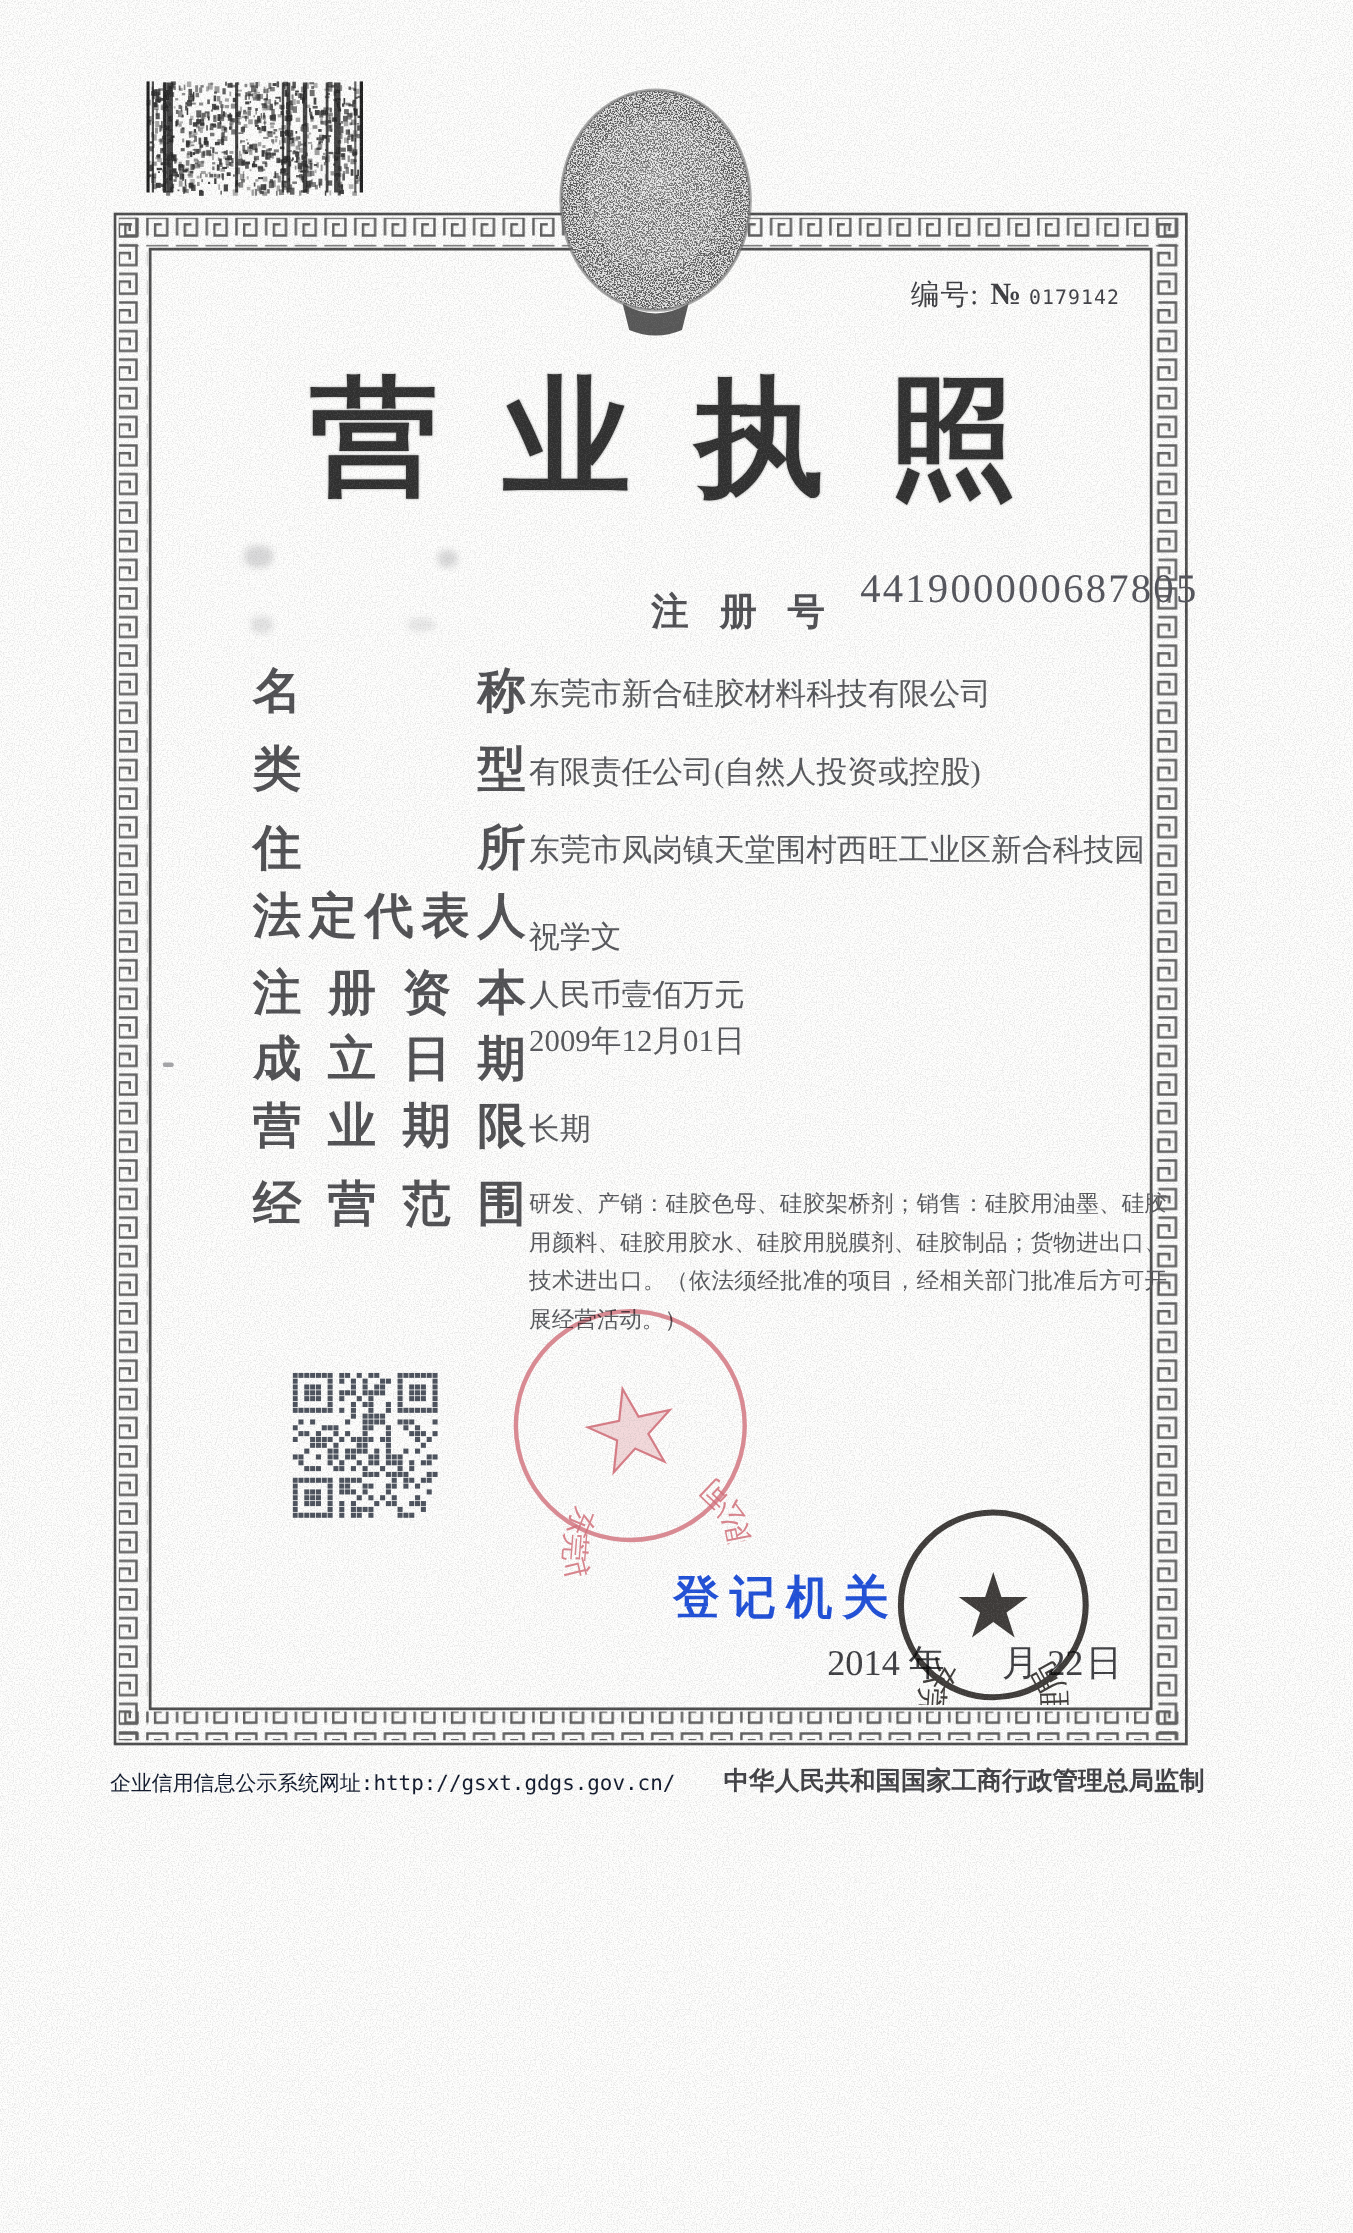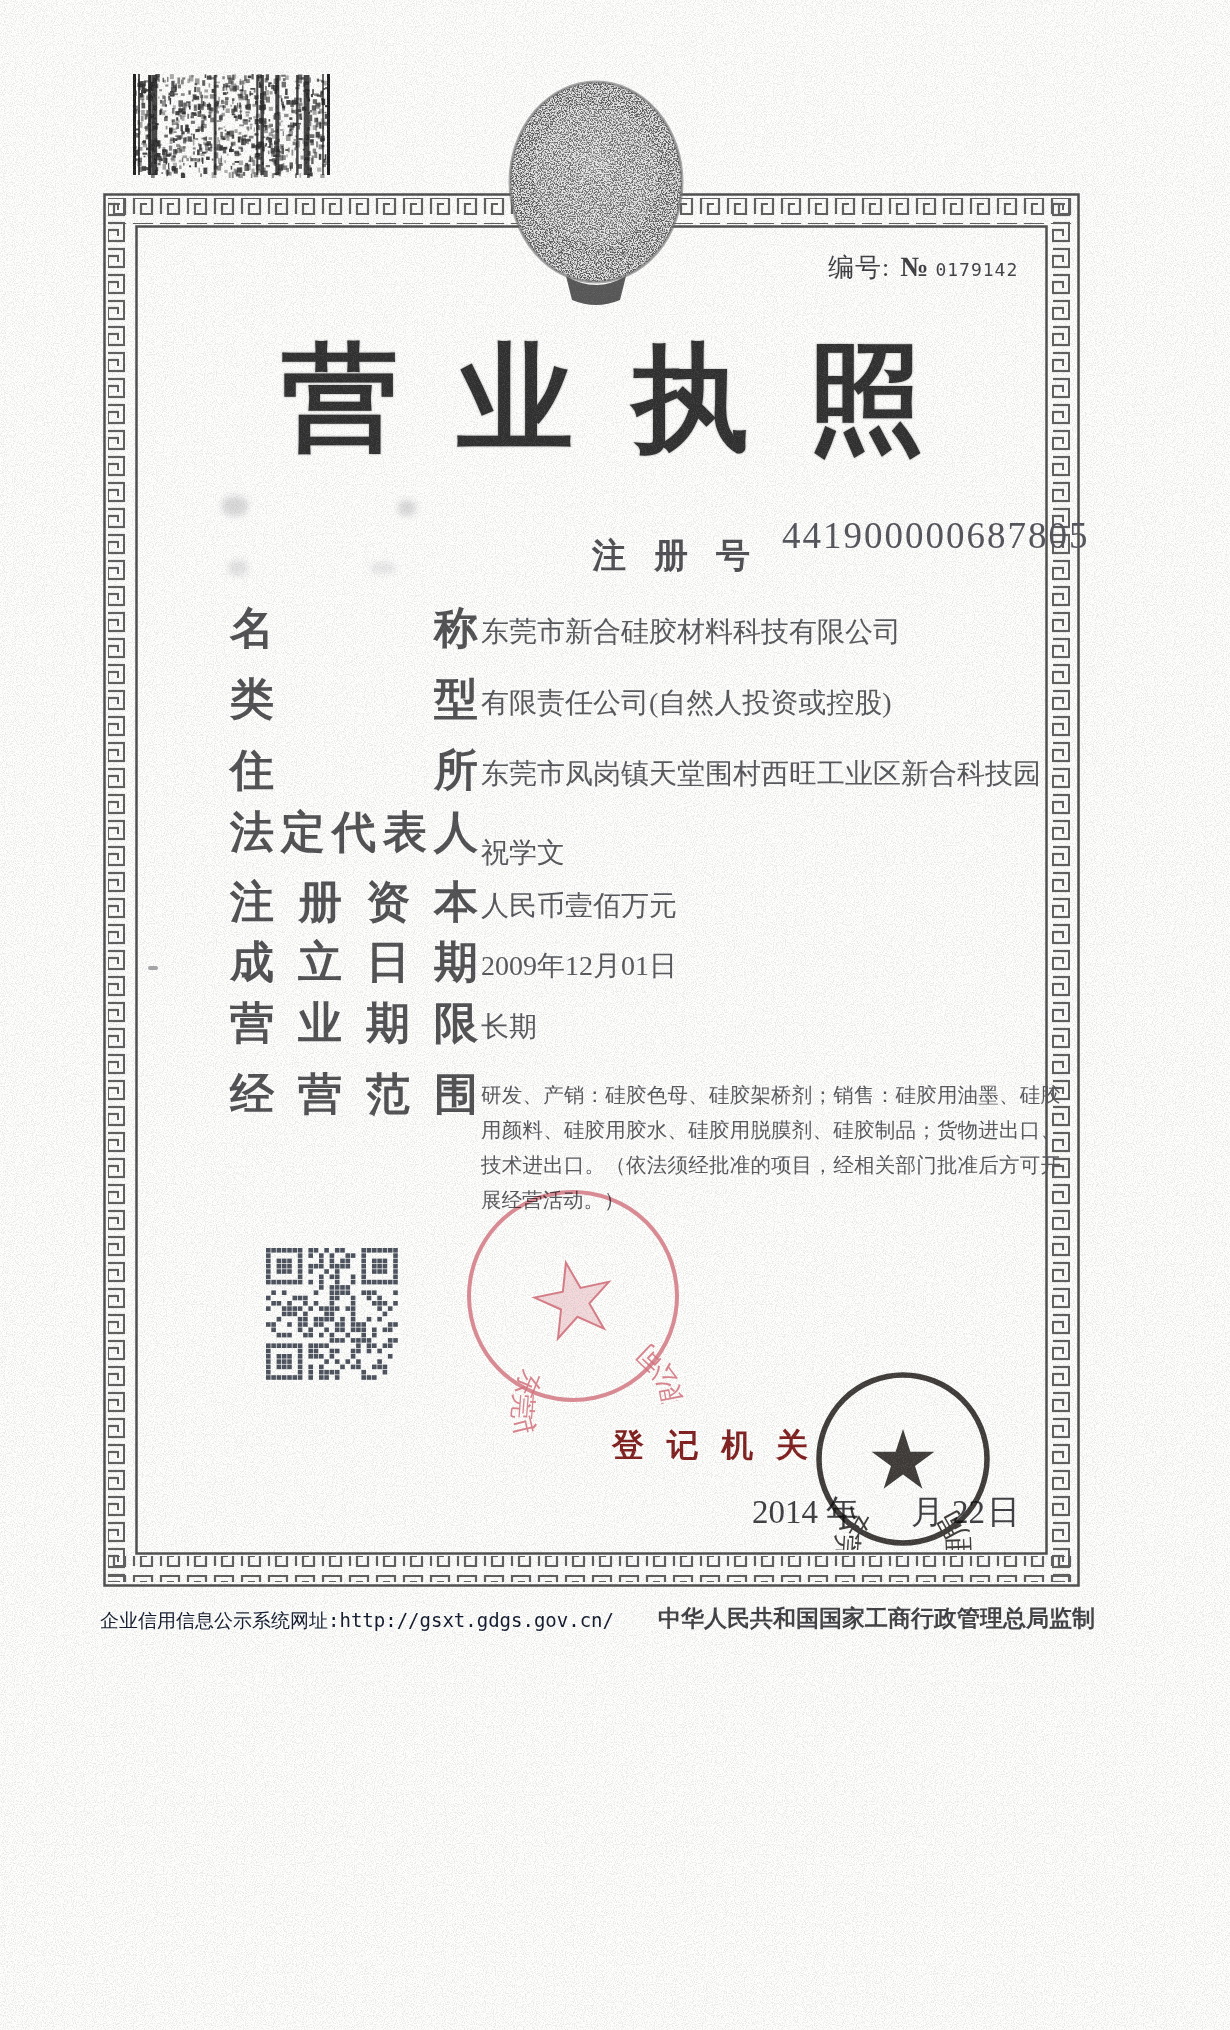--- a/index.html
+++ b/index.html
@@ -29,22 +29,22 @@
     color:#4e4e52;text-align:justify;text-align-last:justify;}
   .regno-value{left:782px;top:514px;font-size:37px;color:#52535a;
     letter-spacing:2px;}
   
   .flabel{left:230px;width:248px;font-size:44px;font-weight:700;color:#4f4f52;
     text-align:justify;text-align-last:justify;line-height:1.1;}
   .fvalue{left:481px;font-size:28px;color:#55565a;white-space:nowrap;line-height:1.2;}
   .fvalue.scope{width:580px;font-size:20.5px;white-space:normal;line-height:35px;
     text-align:justify;}
   
-  .registry-label{left:612px;top:1424px;width:196px;font-size:32px;font-weight:700;
-    color:#7f1d1d;text-align:justify;text-align-last:justify;}
+  .registry-label{left:612px;top:1424px;width:196px;font-size:42px;font-weight:700;
+    color:#1d4ed8;text-align:justify;text-align-last:justify;}
   .date-line{left:752px;top:1490px;font-size:33px;color:#3c3c40;white-space:nowrap;}
   .date-line .u-year{margin-left:8px;}
   .date-line .u-month{margin-left:52px;}
   .date-line .d-day{margin-left:8px;text-align:right;}
   .date-line .u-day{margin-left:2px;}
   
   #qr-svg{left:266px;top:1248px;}
   #red-seal{left:449px;top:1172px;transform:rotate(-12deg);
     mix-blend-mode:multiply;opacity:.88;}
   #black-seal{left:812px;top:1368px;mix-blend-mode:multiply;opacity:.93;}
@@ -992,21 +992,21 @@
   <div class="abs flabel" style="top:747px">住所</div>
   <div class="abs fvalue" style="top:757px">东莞市凤岗镇天堂围村西旺工业区新合科技园</div>
 
   <div class="abs flabel" style="top:809px">法定代表人</div>
   <div class="abs fvalue" style="top:836px">祝学文</div>
 
   <div class="abs flabel" style="top:879px">注册资本</div>
   <div class="abs fvalue" style="top:889px">人民币壹佰万元</div>
 
   <div class="abs flabel" style="top:939px">成立日期</div>
-  <div class="abs fvalue" style="top:949px">2009年12月01日</div>
+  <div class="abs fvalue" style="top:930px">2009年12月01日</div>
 
   <div class="abs flabel" style="top:1000px">营业期限</div>
   <div class="abs fvalue" style="top:1010px">长期</div>
 
   <div class="abs flabel" style="top:1071px">经营范围</div>
   <div class="abs fvalue scope" style="top:1078px">研发、产销：硅胶色母、硅胶架桥剂；销售：硅胶用油墨、硅胶用颜料、硅胶用胶水、硅胶用脱膜剂、硅胶制品；货物进出口、技术进出口。（依法须经批准的项目，经相关部门批准后方可开展经营活动。）</div>
 
   <svg id="qr-svg" class="abs" width="133" height="133">
       <g id="qr-pattern">
         <rect x="0.0" y="47.7" width="4.6" height="4.6" fill="#4a505b"></rect>

